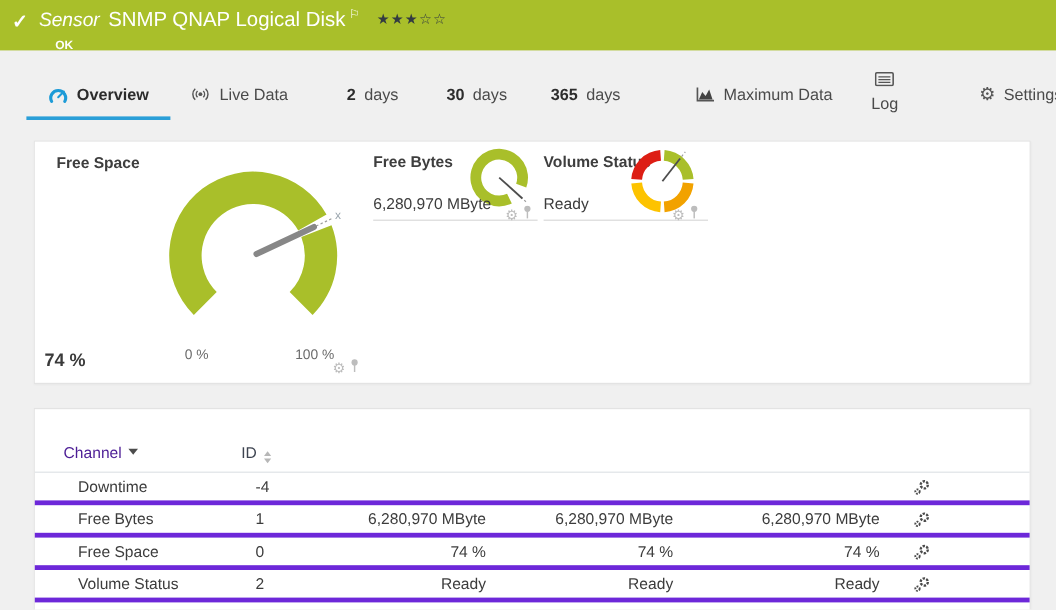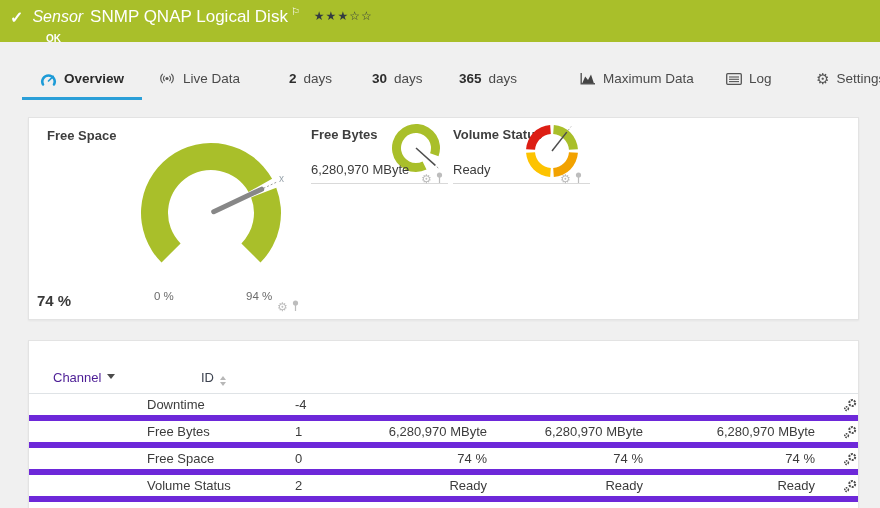--- a/index.html
+++ b/index.html
@@ -38,21 +38,21 @@
   .bigval { position:absolute; left:8px; top:174px; font-size:15px; font-weight:600; color:#3a3a3a; }
   .axislabel { position:absolute; top:172px; font-size:11.5px; color:#6b6b6b; }
   .miniline { position:absolute; top:65px; width:137px; height:1px; background:#d9d9d9; }
   .ctrls { position:absolute; display:flex; align-items:center; gap:3px; color:#bdbdbd; }
   .ctrls .gearglyph { font-size:12px; color:#bdbdbd; }
 
   
   .thead { display:flex; align-items:center; height:33px; padding-left:24px;
     border-bottom:1px solid #dfe3e6; font-size:13px; }
   .trow { display:flex; align-items:center; height:27px; padding-left:36px;
-    border-bottom:6px solid #6d28d9; font-size:13px; color:#3c3c3c;justify-content:flex-end; }
+    border-bottom:4px solid #6d28d9; font-size:13px; color:#3c3c3c; }
   .c-ch { width:148px; text-align:left; }
   .c-id { width:50px;  text-align:left; }
   .c-lv { width:142px; text-align:right; }
   .c-min{ width:156px; text-align:right; }
   .c-max{ width:172px; text-align:right; }
   .c-ic { margin-left:28px; display:flex; align-items:center; }
   .th { cursor:pointer; }
   .hlabel { vertical-align:middle; }
   .sort { display:inline-flex; flex-direction:column; gap:2px; margin-left:6px; vertical-align:1px; }
   .sort i { width:0; height:0; border-left:3.5px solid transparent; border-right:3.5px solid transparent; }
@@ -111,21 +111,21 @@
     </div>
     <div class="tab" style="left:580px;">
       <span class="ticon">
         <svg width="16" height="13" viewBox="0 0 16 13">
           <path d="M1.2 1 V11.8 H15" fill="none" stroke="#555" stroke-width="1.4"></path>
           <polygon points="2.4,11 5.2,4.6 8,8 11,2.6 13.8,11" fill="#444"></polygon>
         </svg>
       </span>
       <span>Maximum Data</span>
     </div>
-    <div class="tab" style="left:726px;">
+    <div class="tab" style="left:726px;flex-direction:column;">
       <span class="ticon">
         <svg width="16" height="12" viewBox="0 0 16 12">
           <rect x="0.7" y="0.7" width="14.6" height="10.6" rx="1" fill="none" stroke="#555" stroke-width="1.3"></rect>
           <line x1="3" y1="4" x2="13" y2="4" stroke="#555" stroke-width="1.1"></line>
           <line x1="3" y1="6.3" x2="13" y2="6.3" stroke="#555" stroke-width="1.1"></line>
           <line x1="3" y1="8.6" x2="13" y2="8.6" stroke="#555" stroke-width="1.1"></line>
         </svg>
       </span>
       <span>Log</span>
     </div>
@@ -141,21 +141,21 @@
     <div class="gtitle" style="left:18px; top:10px;">Free Space</div>
     <svg width="176" height="176" viewBox="0 0 176 176" style="position:absolute; left:94px; top:7px;">
       <path id="fs1" d="M38.502525316941664,137.49747468305833A70 70 0 1 1 149.10454540888668,53.84982386028872L125.53564932260181,67.02203465703451A43 43 0 1 0 57.59440840897845,118.40559159102153Z" fill="#a9bf2a"></path>
       <path id="fs2" d="M153.26266608508587,62.68628009425355A70 70 0 0 1 137.49747468305833,137.49747468305833L118.40559159102155,118.40559159102153A43 43 0 0 0 128.08992345226704,72.45014348647004Z" fill="#a9bf2a"></path>
       <line id="fsd" stroke="#9e9e9e" stroke-width="1" stroke-dasharray="2 2" x1="136.86066083316507" y1="65.00791825548609" x2="153.14754777755343" y2="57.34389100731478"></line>
       <line id="fsn" stroke="#878787" stroke-width="5" stroke-linecap="round" x1="90.71448115739805" y1="86.72266212530478" x2="138.67031493809708" y2="64.15635967235595"></line>
       <text id="fsx" font-size="10" fill="#9aa5ad" text-anchor="middle" dominant-baseline="middle" x="158.5765100923495" y="54.78921525792435">x</text>
     </svg>
     <div class="bigval">74 %</div>
     <div class="axislabel" style="left:125px;">0 %</div>
-    <div class="axislabel" style="left:217px;">94 %</div>
+    <div class="axislabel" style="left:217px;">100 %</div>
     <div class="ctrls" style="left:248px; top:180px;">
       <span class="gearglyph">⚙</span>
       <span>
         <svg width="9" height="12" viewBox="0 0 9 12">
             <circle cx="4.5" cy="3" r="2.6" fill="#bdbdbd"></circle>
             <rect x="3.9" y="5" width="1.2" height="6" fill="#bdbdbd"></rect>
           </svg>
       </span>
     </div>
 

